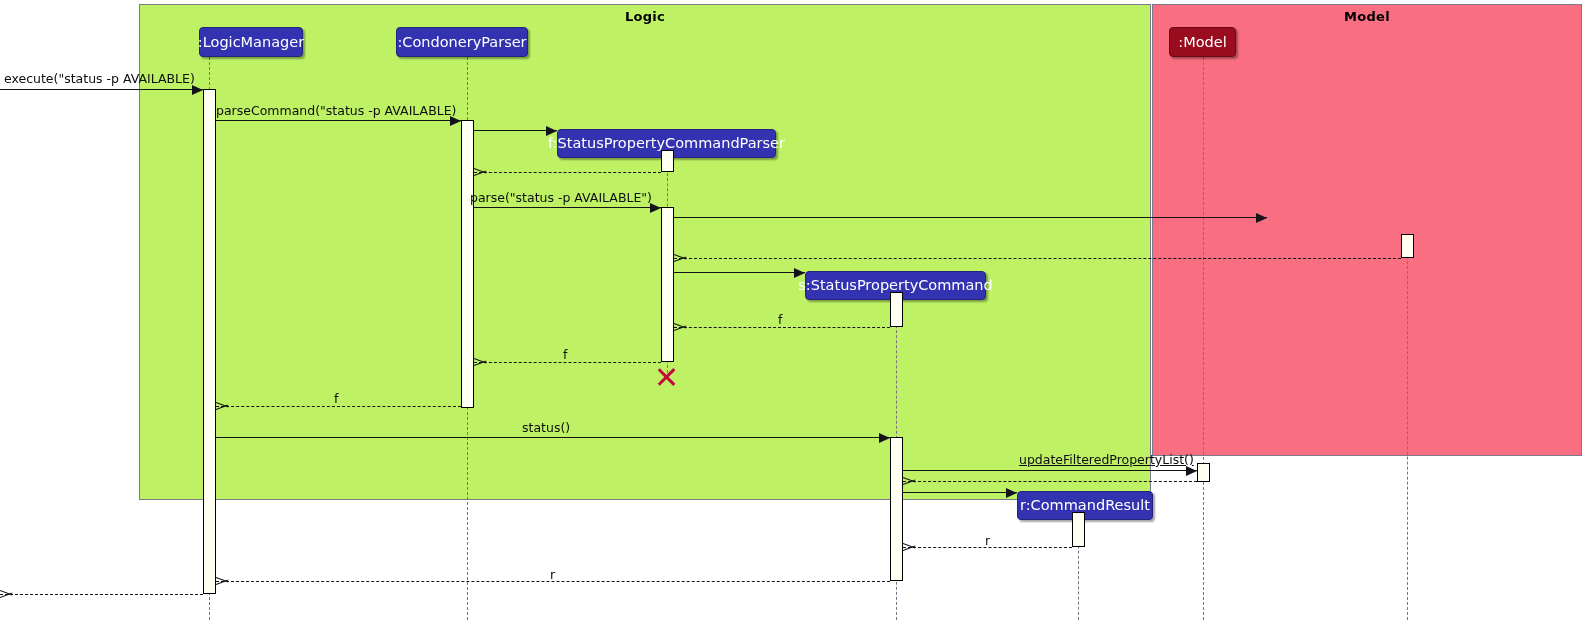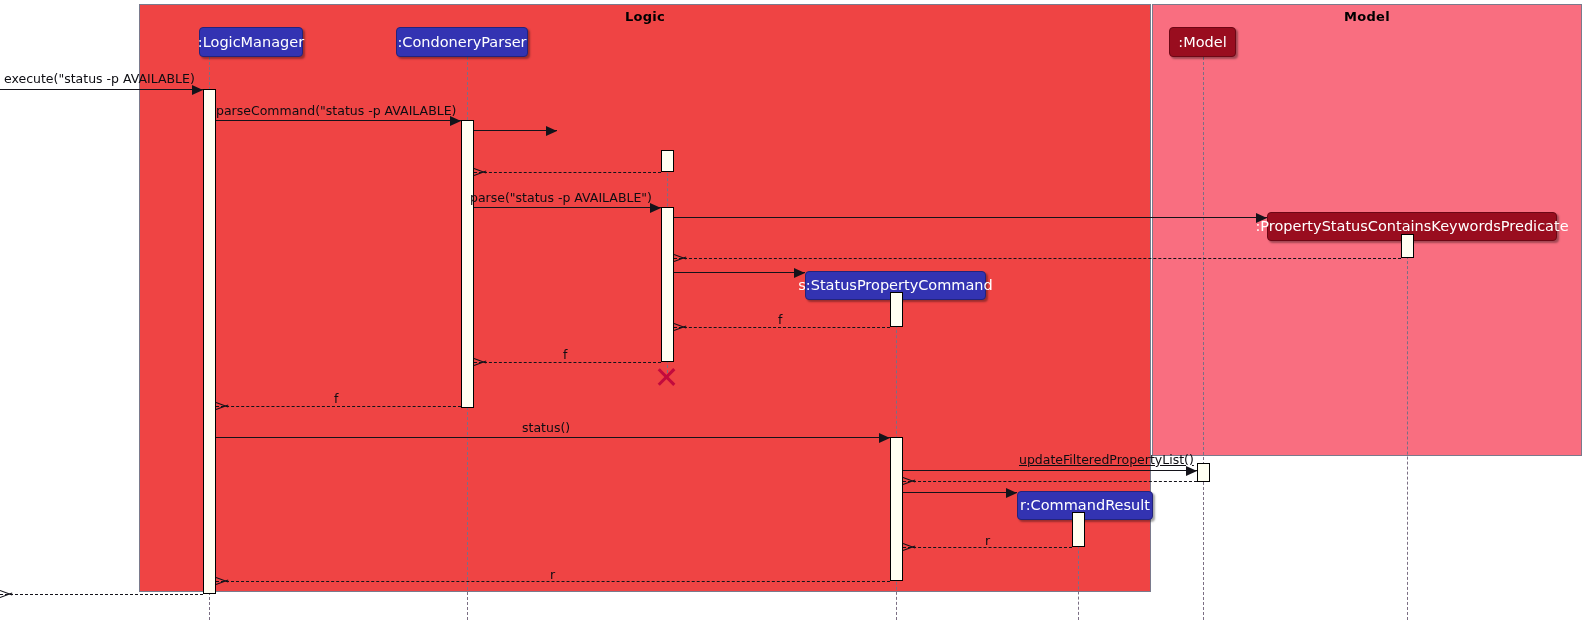--- a/index.html
+++ b/index.html
@@ -126,41 +126,41 @@
     background: #c20a3d;
   }
   .destroy::before { transform: rotate(45deg); }
   .destroy::after  { transform: rotate(-45deg); }
 </style>
 </head>
 <body>
 
 <div id="canvas">
 
-  <div class="panel" id="panel-logic" style="left: 139px; top: 4px; width: 1012px; height: 588px; background: #ef4444;">
+  <div class="panel" id="panel-logic" style="left: 139px; top: 4px; width: 1012px; height: 496px; background: #bef264;">
     <div class="panel-title">Logic</div>
   </div>
   <div class="panel" id="panel-model" style="left: 1152px; top: 4px; width: 430px; height: 452px; background: rgb(249, 110, 128);">
     <div class="panel-title">Model</div>
   </div>
 
   <div class="lifeline" id="ll-0" style="left: 209px; top: 57px; height: 563px;"></div>
   <div class="lifeline" id="ll-1" style="left: 467px; top: 57px; height: 563px;"></div>
   <div class="lifeline" id="ll-2" style="left: 667px; top: 158px; height: 220px;"></div>
   <div class="lifeline" id="ll-3" style="left: 896px; top: 300px; height: 320px;"></div>
   <div class="lifeline" id="ll-4" style="left: 1078px; top: 520px; height: 100px;"></div>
   <div class="lifeline" id="ll-5" style="left: 1203px; top: 57px; height: 563px;"></div>
   <div class="lifeline" id="ll-6" style="left: 1407px; top: 241px; height: 379px;"></div>
 
   <div class="partbox logic" id="pb-0" style="left: 155px; top: 27px; width: 104px; height: 30px; margin-left: 44px;">:LogicManager</div>
   <div class="partbox logic" id="pb-1" style="left: 396px; top: 27px; width: 132px; height: 30px;">:CondoneryParser</div>
+  <div class="partbox logic" id="pb-2" style="left: 557px; top: 129px; width: 219px; height: 29px;">f:StatusPropertyCommandParser</div>
   <div class="partbox logic" id="pb-3" style="left: 805px; top: 271px; width: 181px; height: 29px;">s:StatusPropertyCommand</div>
   <div class="partbox logic" id="pb-4" style="left: 1017px; top: 491px; width: 136px; height: 29px;">r:CommandResult</div>
   <div class="partbox model" id="pb-5" style="left: 1169px; top: 27px; width: 67px; height: 30px;">:Model</div>
-  <div class="partbox model" id="pb-6" style="left: 1267px; top: 212px; width: 290px; height: 29px;">:PropertyStatusContainsKeywordsPredicate</div>
 
   <div id="activation-layer">
       <div class="activation" style="left: 203px; top: 89px; height: 505px;"></div>
       <div class="activation" style="left: 461px; top: 120px; height: 288px;"></div>
       <div class="activation" style="left: 661px; top: 150px; height: 22px;"></div>
       <div class="activation" style="left: 661px; top: 207px; height: 155px;"></div>
       <div class="activation" style="left: 890px; top: 292px; height: 35px;"></div>
       <div class="activation" style="left: 890px; top: 437px; height: 144px;"></div>
       <div class="activation" style="left: 1401px; top: 234px; height: 24px;"></div>
       <div class="activation" style="left: 1197px; top: 463px; height: 19px;"></div>

